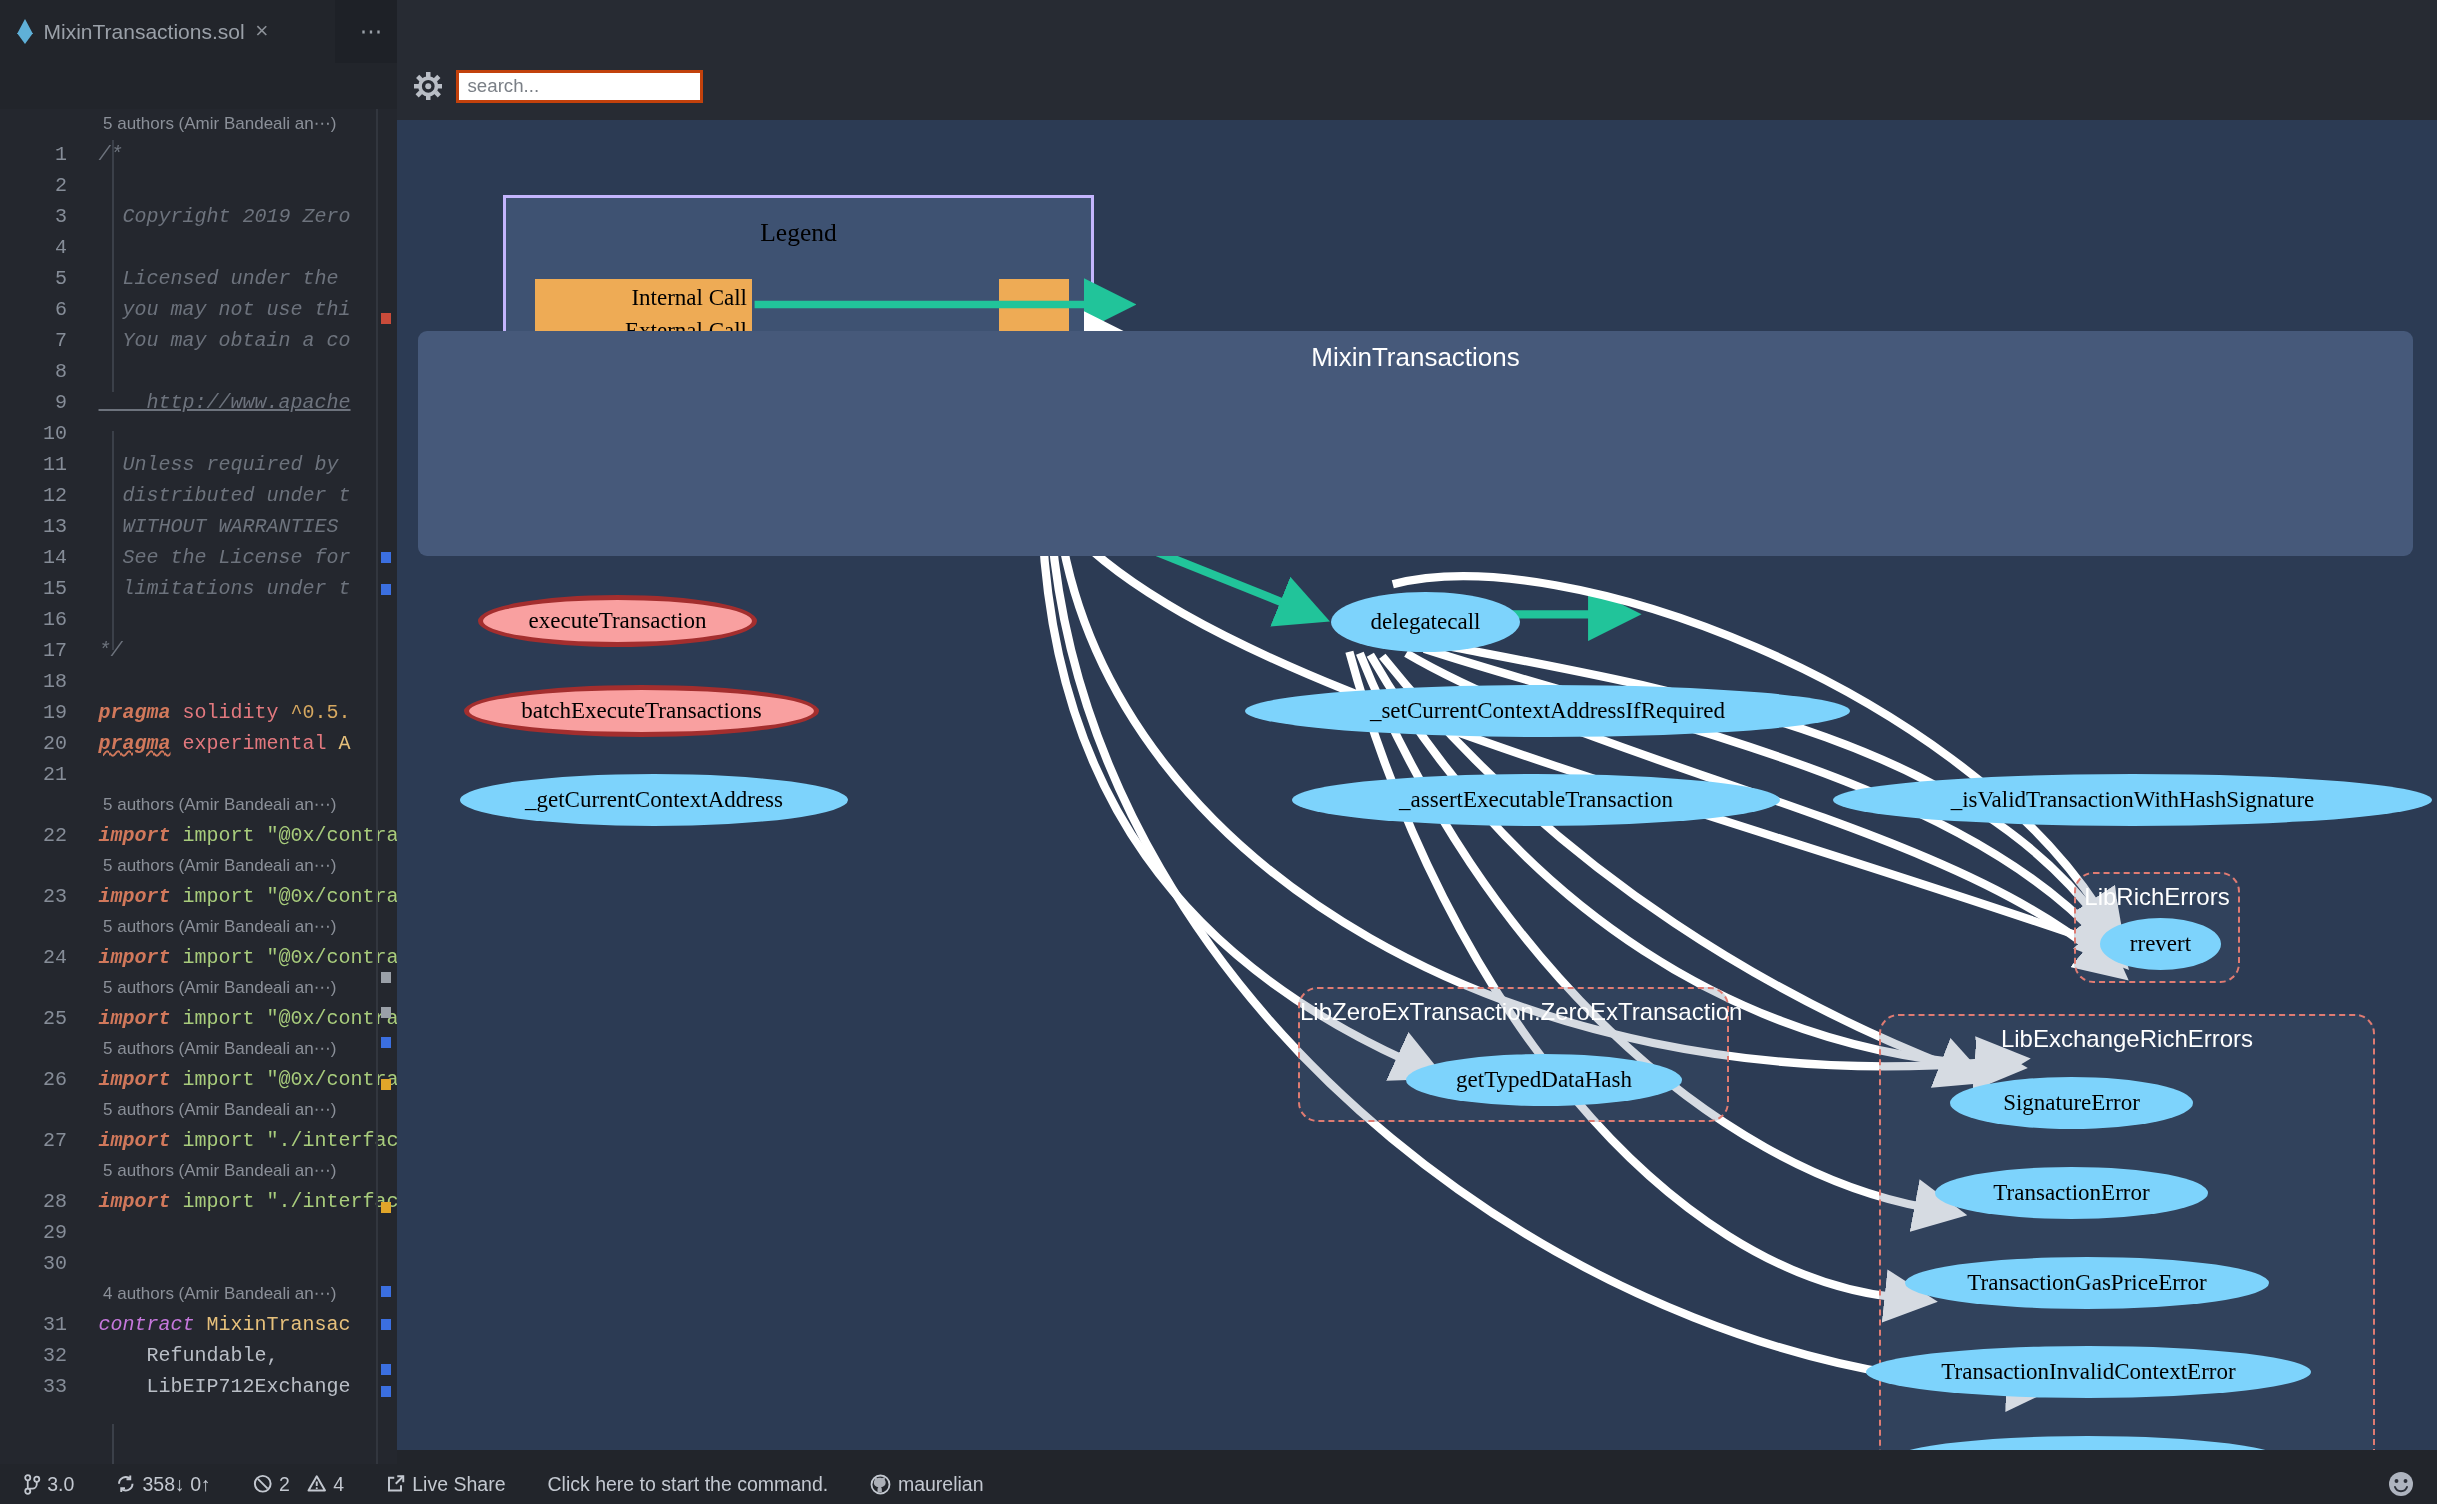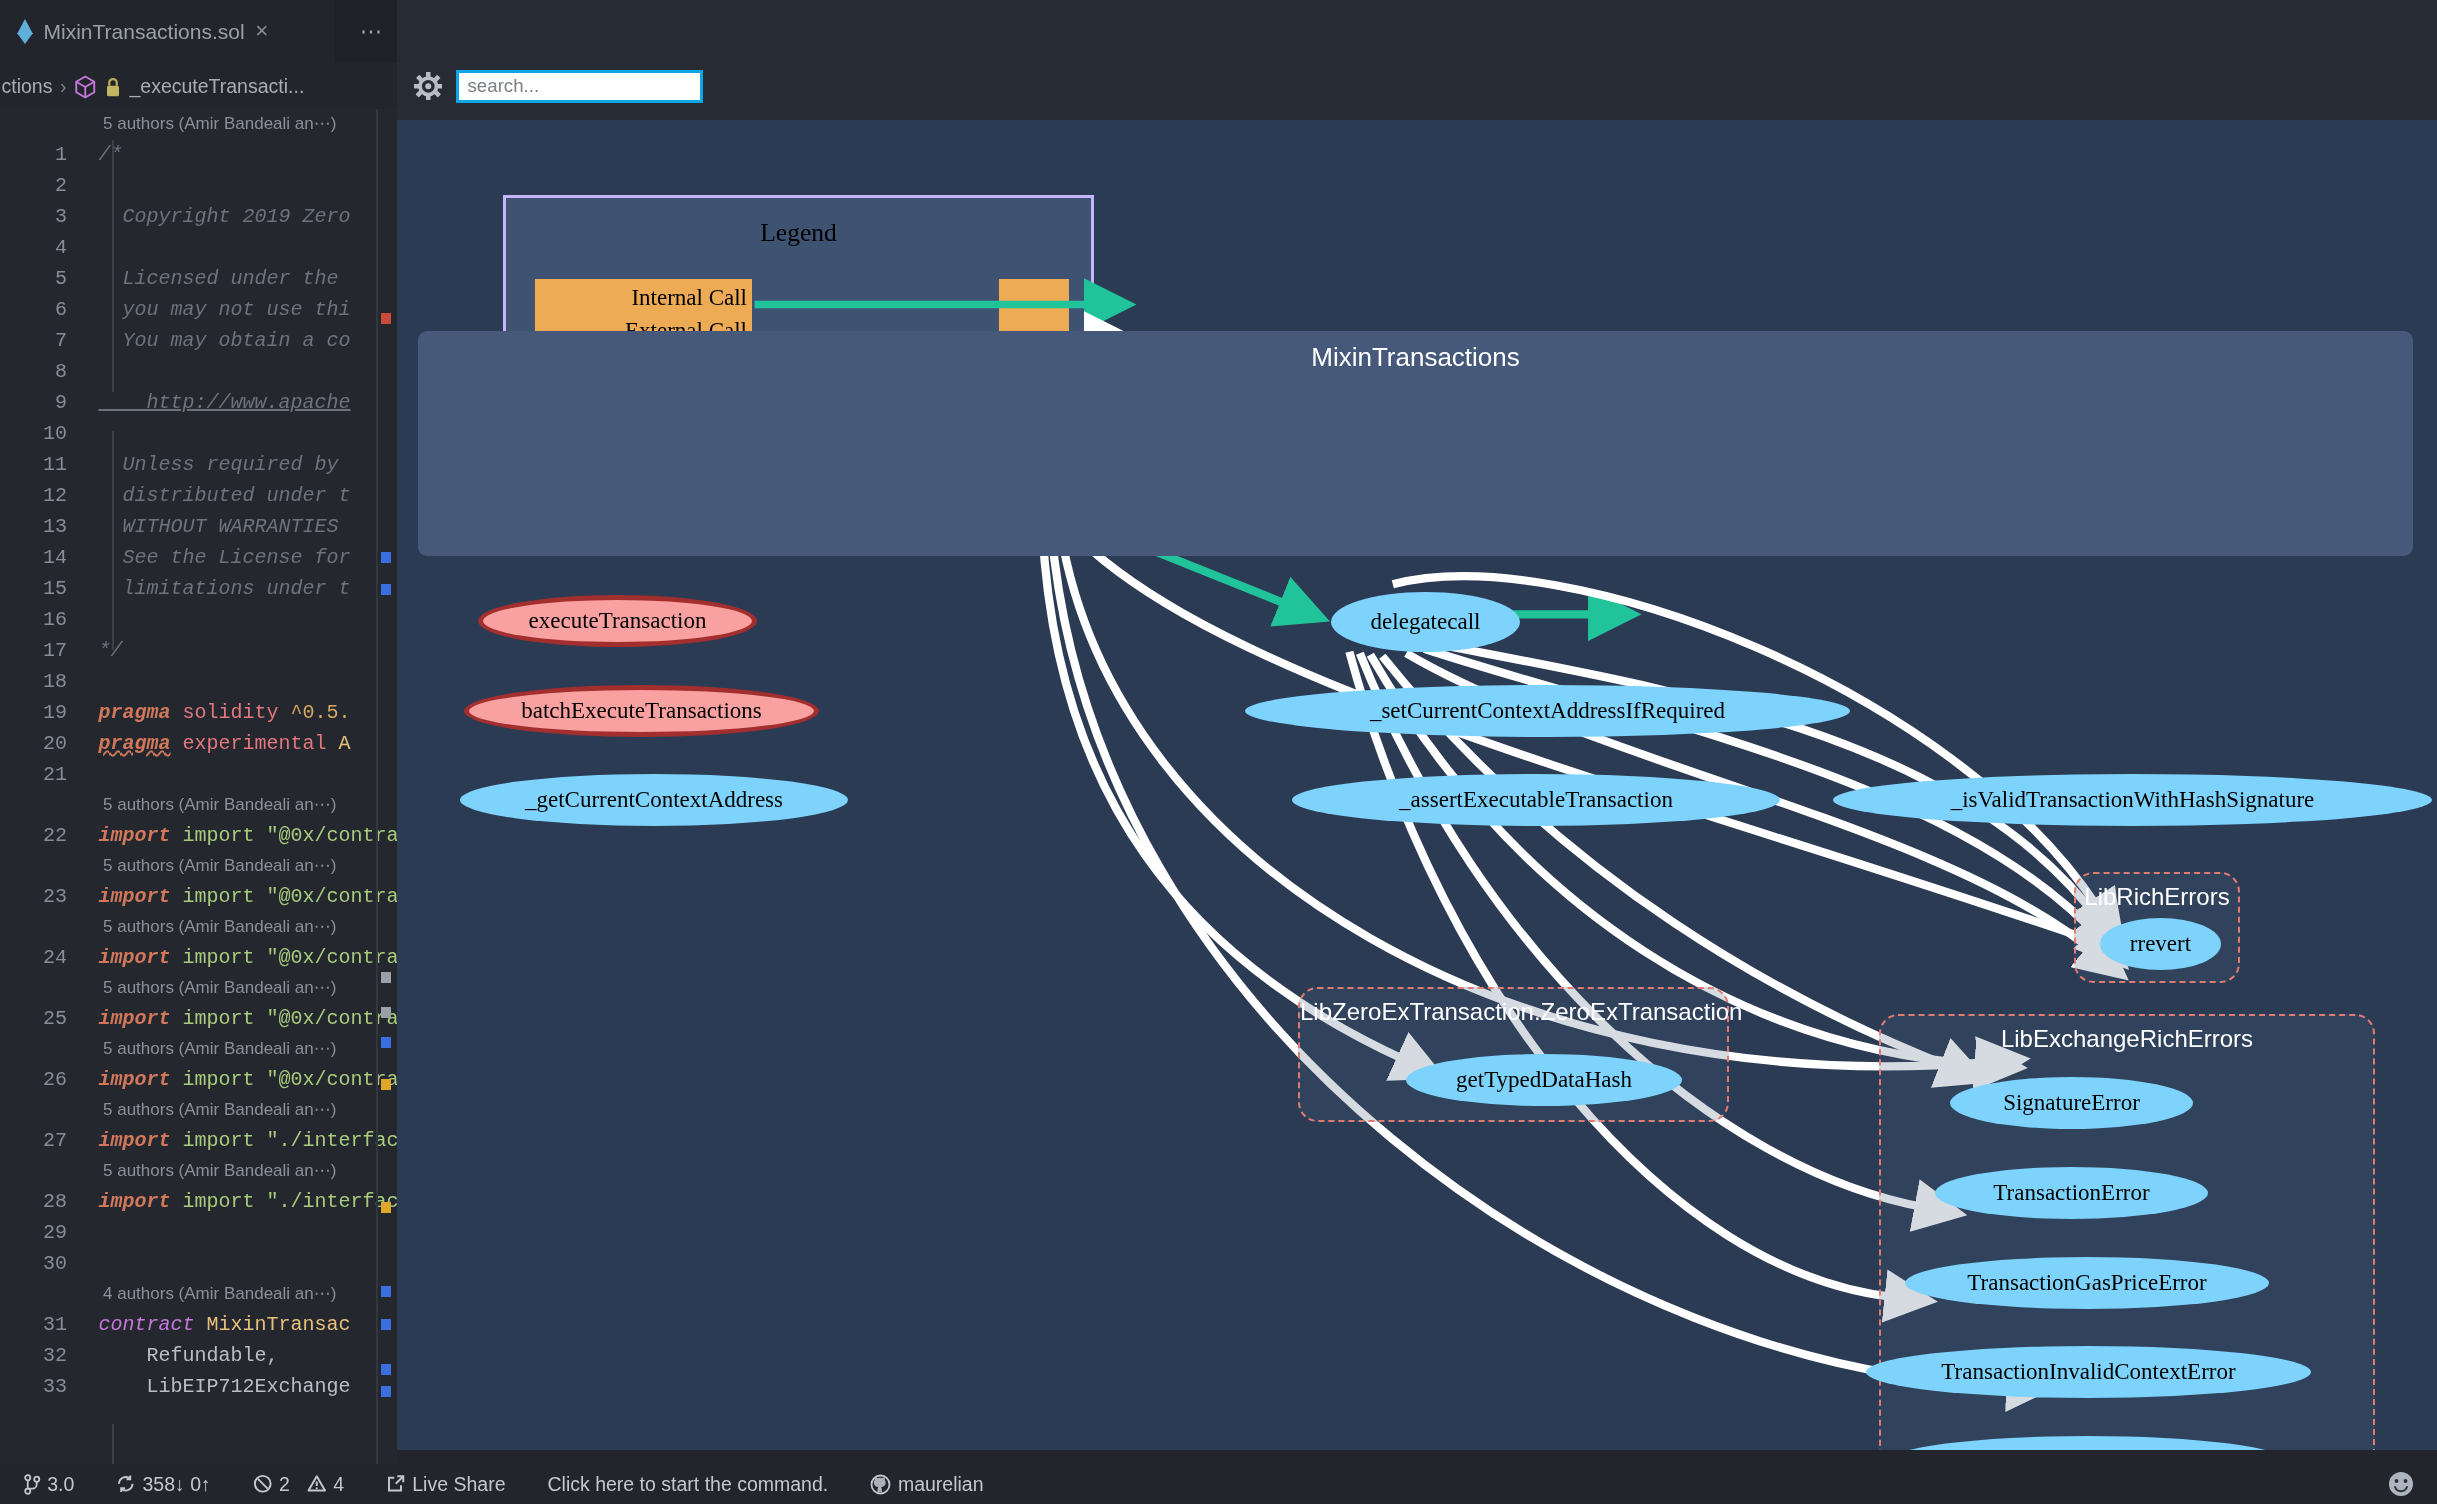--- a/index.html
+++ b/index.html
@@ -63,21 +63,21 @@
 
   .minimap{ position:absolute; right:19.5px; top:0; width:1.5px; height:1355px; background:#32363e;}
   .mm{ position:absolute; right:6px; width:10.5px; height:10.5px; }
 
   
   .preview{ position:absolute; left:397px; top:0; width:2041px; height:1450px;
       background:#272b33; }
   .pv-toolbar{ position:absolute; left:0; top:63px; width:2041px; height:46px;
       display:flex; align-items:center; gap:13.5px; padding-left:16.5px; }
   .gear{ width:28.5px; height:28.5px; }
-  .searchbox{ width:247px; height:33px; background:#ffffff; border:3px solid #0ea5e9;
+  .searchbox{ width:247px; height:33px; background:#ffffff; border:3px solid #c2410c;
       font-size:18.7px; color:#7a7f86; padding:0 9px; display:flex; align-items:center;
       font-family:"Liberation Sans",sans-serif; }
 
   .canvas{ position:absolute; left:0; top:120px; width:2041px; height:1330px;
       background:#2c3b54; overflow:hidden; }
   .svgwrap{ position:absolute; left:0; top:0; width:2041px; height:1330px; }
 
   
   .legend-box{ position:absolute; left:106px; top:75px; width:591px; height:232px;
      background:#3e5272; border:3px solid #c4b5fd; }
@@ -159,37 +159,20 @@
       <div class="ti">
         <svg width="33" height="9" viewBox="0 0 44 12">
             <circle cx="6" cy="6" r="4" fill="#c9ccd1"></circle>
             <circle cx="22" cy="6" r="4" fill="#c9ccd1"></circle>
             <circle cx="38" cy="6" r="4" fill="#c9ccd1"></circle>
           </svg>
       </div>
     </div>
   </div>
 
-  <div class="breadcrumb">
-    <span>ctions</span>
-    <span class="bc-chev">›</span>
-    <span class="cube-ico">
-      <svg width="22.5" height="24" viewBox="0 0 30 32">
-          <path d="M15 2 L27 9 L27 23 L15 30 L3 23 L3 9 Z" fill="none" stroke="#c678dd" stroke-width="2.5"></path>
-          <path d="M3 9 L15 16 L27 9 M15 16 L15 30" fill="none" stroke="#c678dd" stroke-width="2.5"></path>
-        </svg>
-    </span>
-    <span class="lock-ico">
-      <svg width="18" height="22.5" viewBox="0 0 24 30">
-          <path d="M7 13 V9 a5 5 0 0 1 10 0 v4" fill="none" stroke="#b8ab59" stroke-width="3"></path>
-          <rect x="4" y="13" width="16" height="14" rx="2" fill="#c2b55f"></rect>
-        </svg>
-    </span>
-    <span>_executeTransacti...</span>
-  </div>
 
   <div class="editor">
     <div class="indent-guide" style="left:112px; top:31px; height:252px;"></div>
     <div class="indent-guide" style="left:112px; top:322px; height:219px;"></div>
     <div class="indent-guide" style="left:112px; top:1315px; height:63px;"></div>
 
     <div class="lens">5 authors (Amir Bandeali an⋯)</div>
 
     <div class="cline">
         <span class="gutter">1</span>

